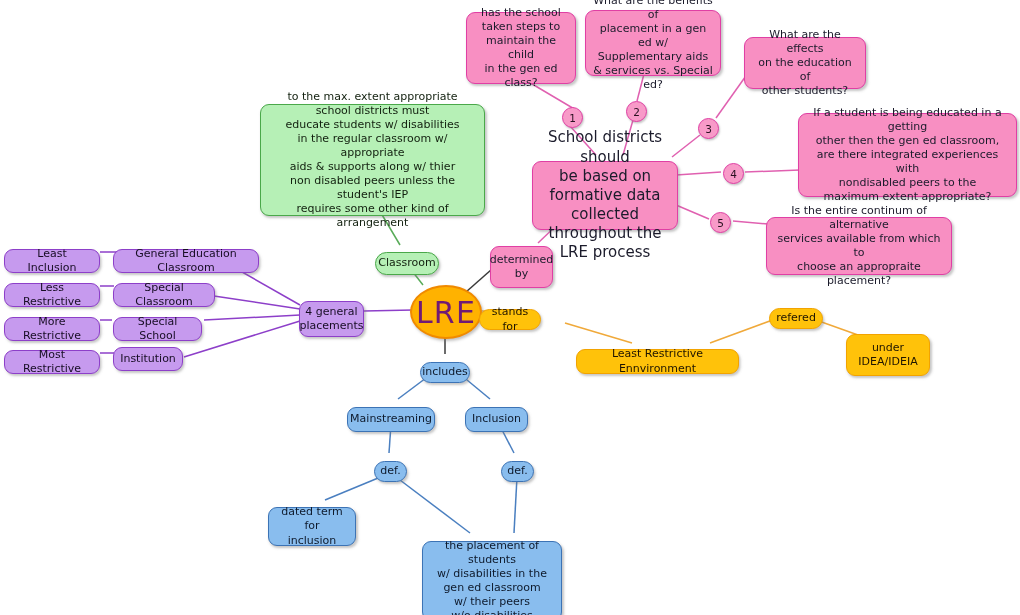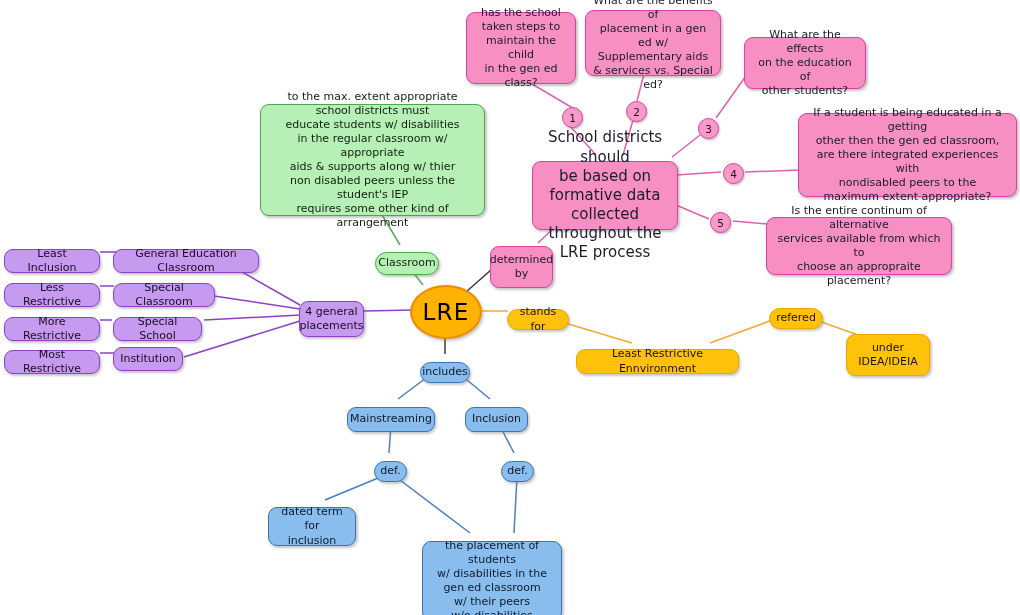--- a/index.html
+++ b/index.html
@@ -70,22 +70,22 @@
   }
   
   .central {
     position: absolute;
     display: flex;
     align-items: center;
     justify-content: center;
     border-radius: 50%;
     background: #ffb200;
     border: 2.4px solid #f08a00;
-    color: #000000;
-    font-size: 23px;
+    color: #701a75;
+    font-size: 30px;
     letter-spacing: 1.2px;
     box-shadow: 1.5px 2px 3px rgba(120,120,120,0.45);
   }
   
   .badge {
     position: absolute;
     width: 19px;
     height: 19px;
     border-radius: 50%;
     background: #f89ac8;
@@ -219,21 +219,21 @@
 
   <div class="node purple t11" style="left:4px; top:241px; width:96px; height:24px;">Least Inclusion</div>
   <div class="node purple t11" style="left:4px; top:275px; width:96px; height:24px;">Less Restrictive</div>
   <div class="node purple t11" style="left:4px; top:309px; width:96px; height:24px;">More Restrictive</div>
   <div class="node purple t11" style="left:4px; top:342px; width:96px; height:24px;">Most Restrictive</div>
 
   <div class="central" style="left:410px; top:285px; width:68px; height:50px;">
     <span>LRE</span>
   </div>
 
-  <div class="node orange t11" style="left:507px; top:301px; width:62px; height:21px; border-radius:11px;">stands for</div>
+  <div class="node orange t11" style="left:479px; top:301px; width:62px; height:21px; border-radius:11px;">stands for</div>
 
   <div class="node orange t11" style="left:576px; top:341px; width:163px; height:25px;">Least  Restrictive Ennvironment</div>
 
   <div class="node orange t11" style="left:769px; top:300px; width:54px; height:21px; border-radius:11px;">refered</div>
 
   <div class="node orange t11" style="left:846px; top:326px; width:84px; height:42px;">under
 IDEA/IDEIA</div>
 
   <div class="node blue t11" style="left:420px; top:354px; width:50px; height:21px; border-radius:11px;">includes</div>
 

